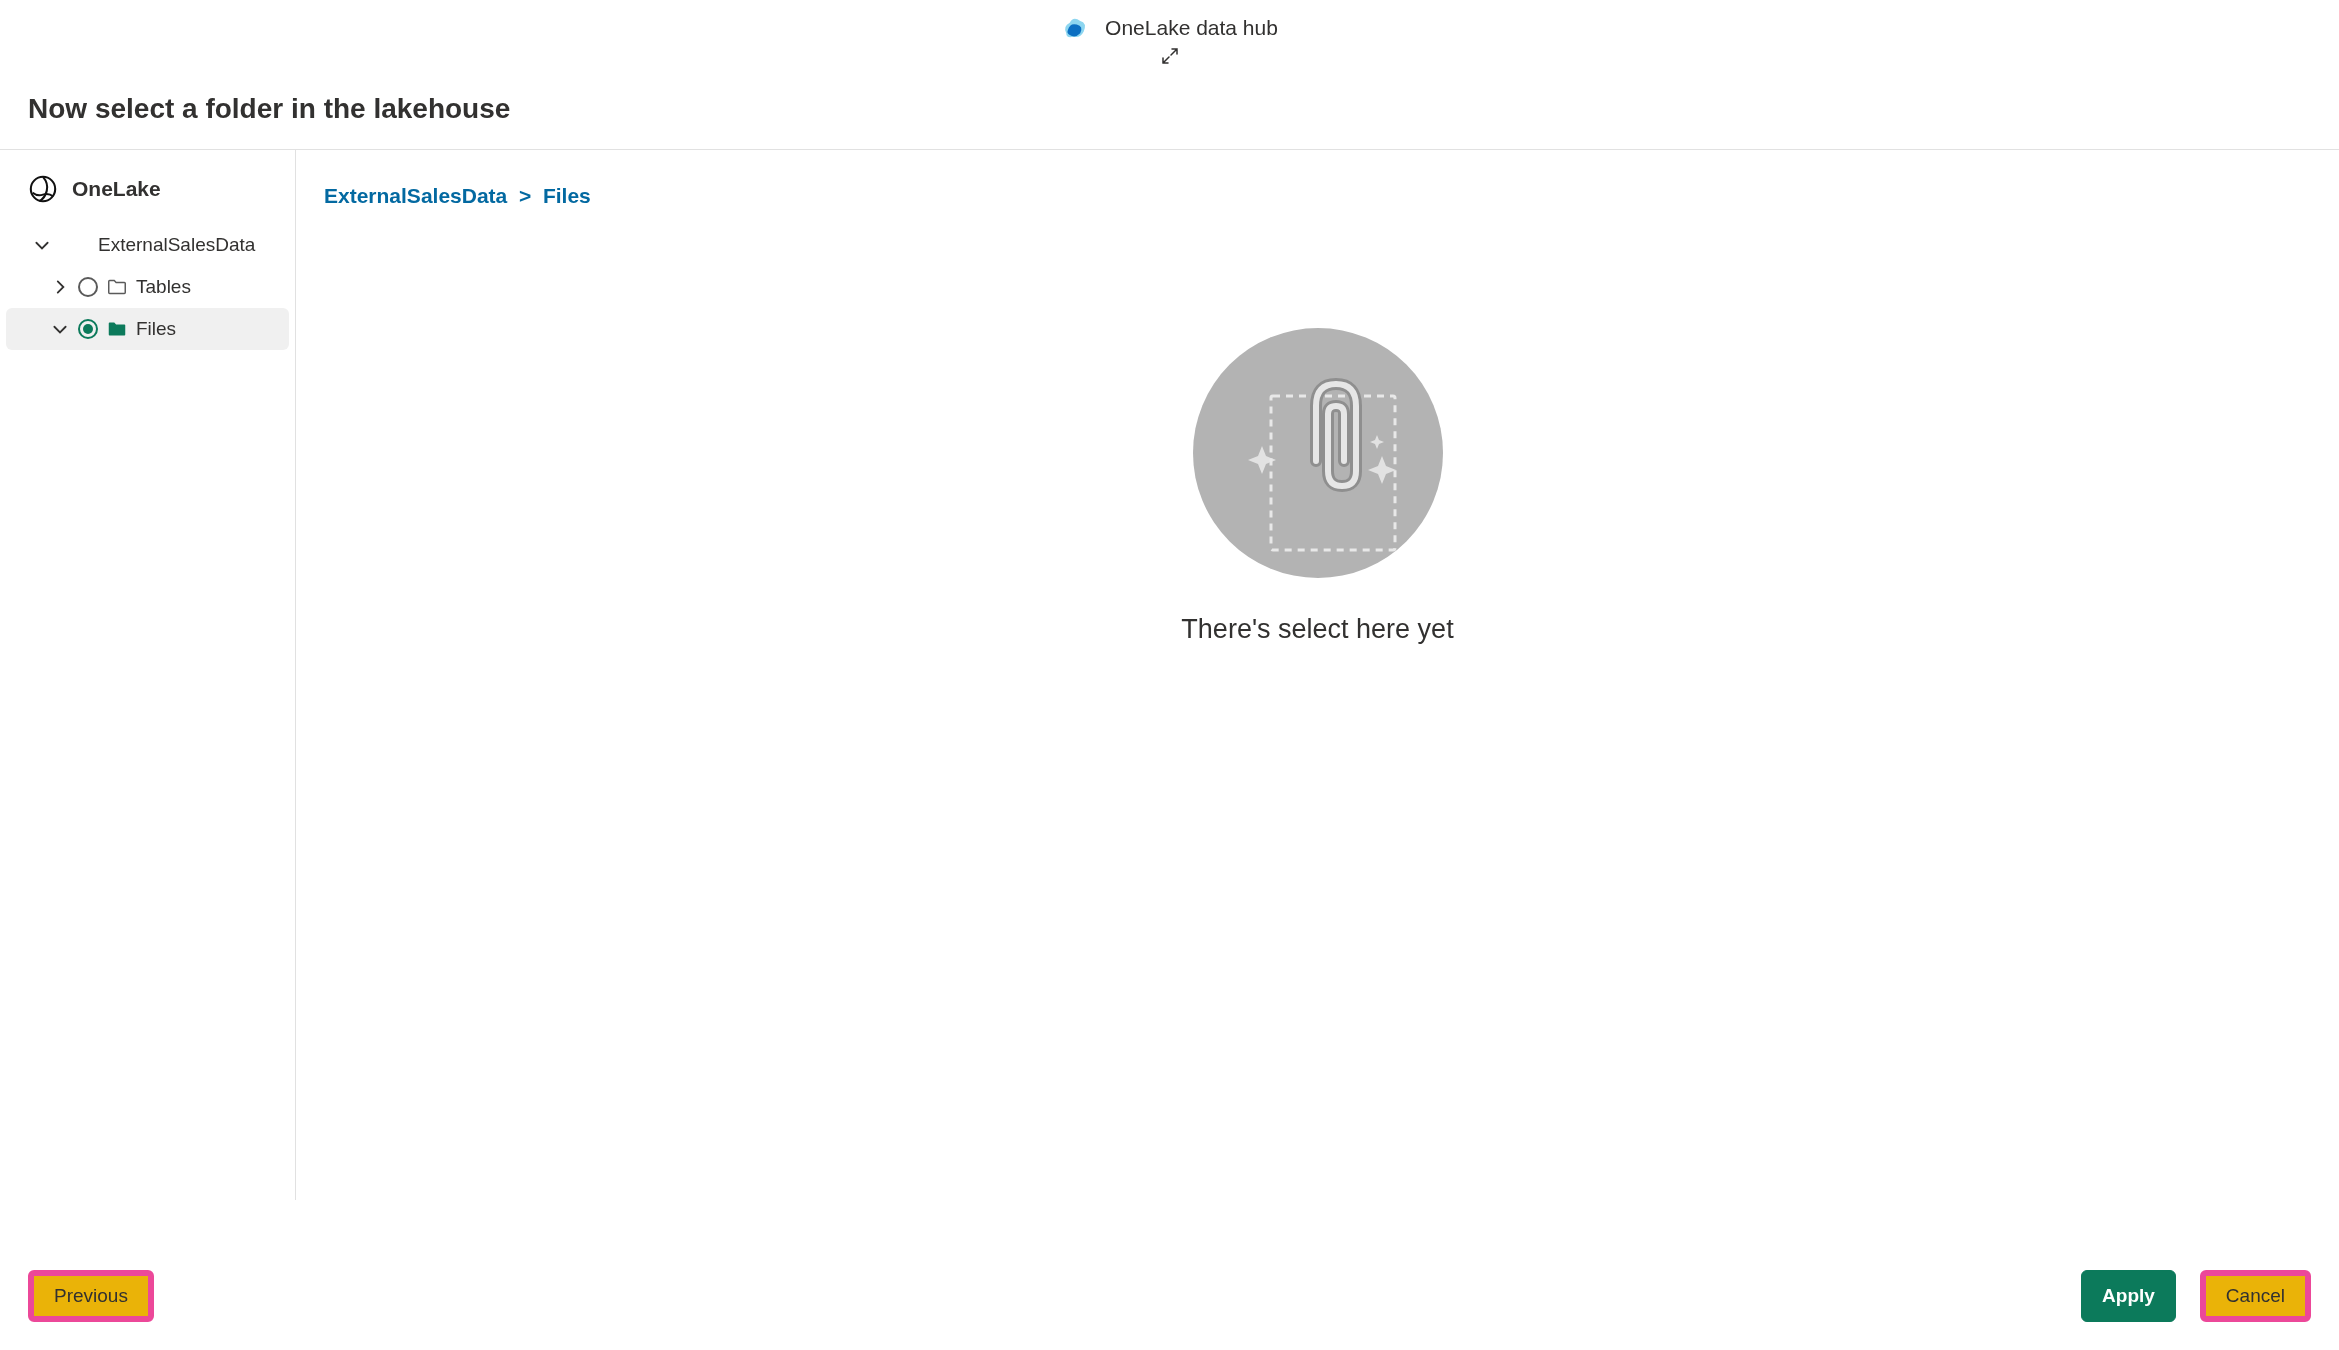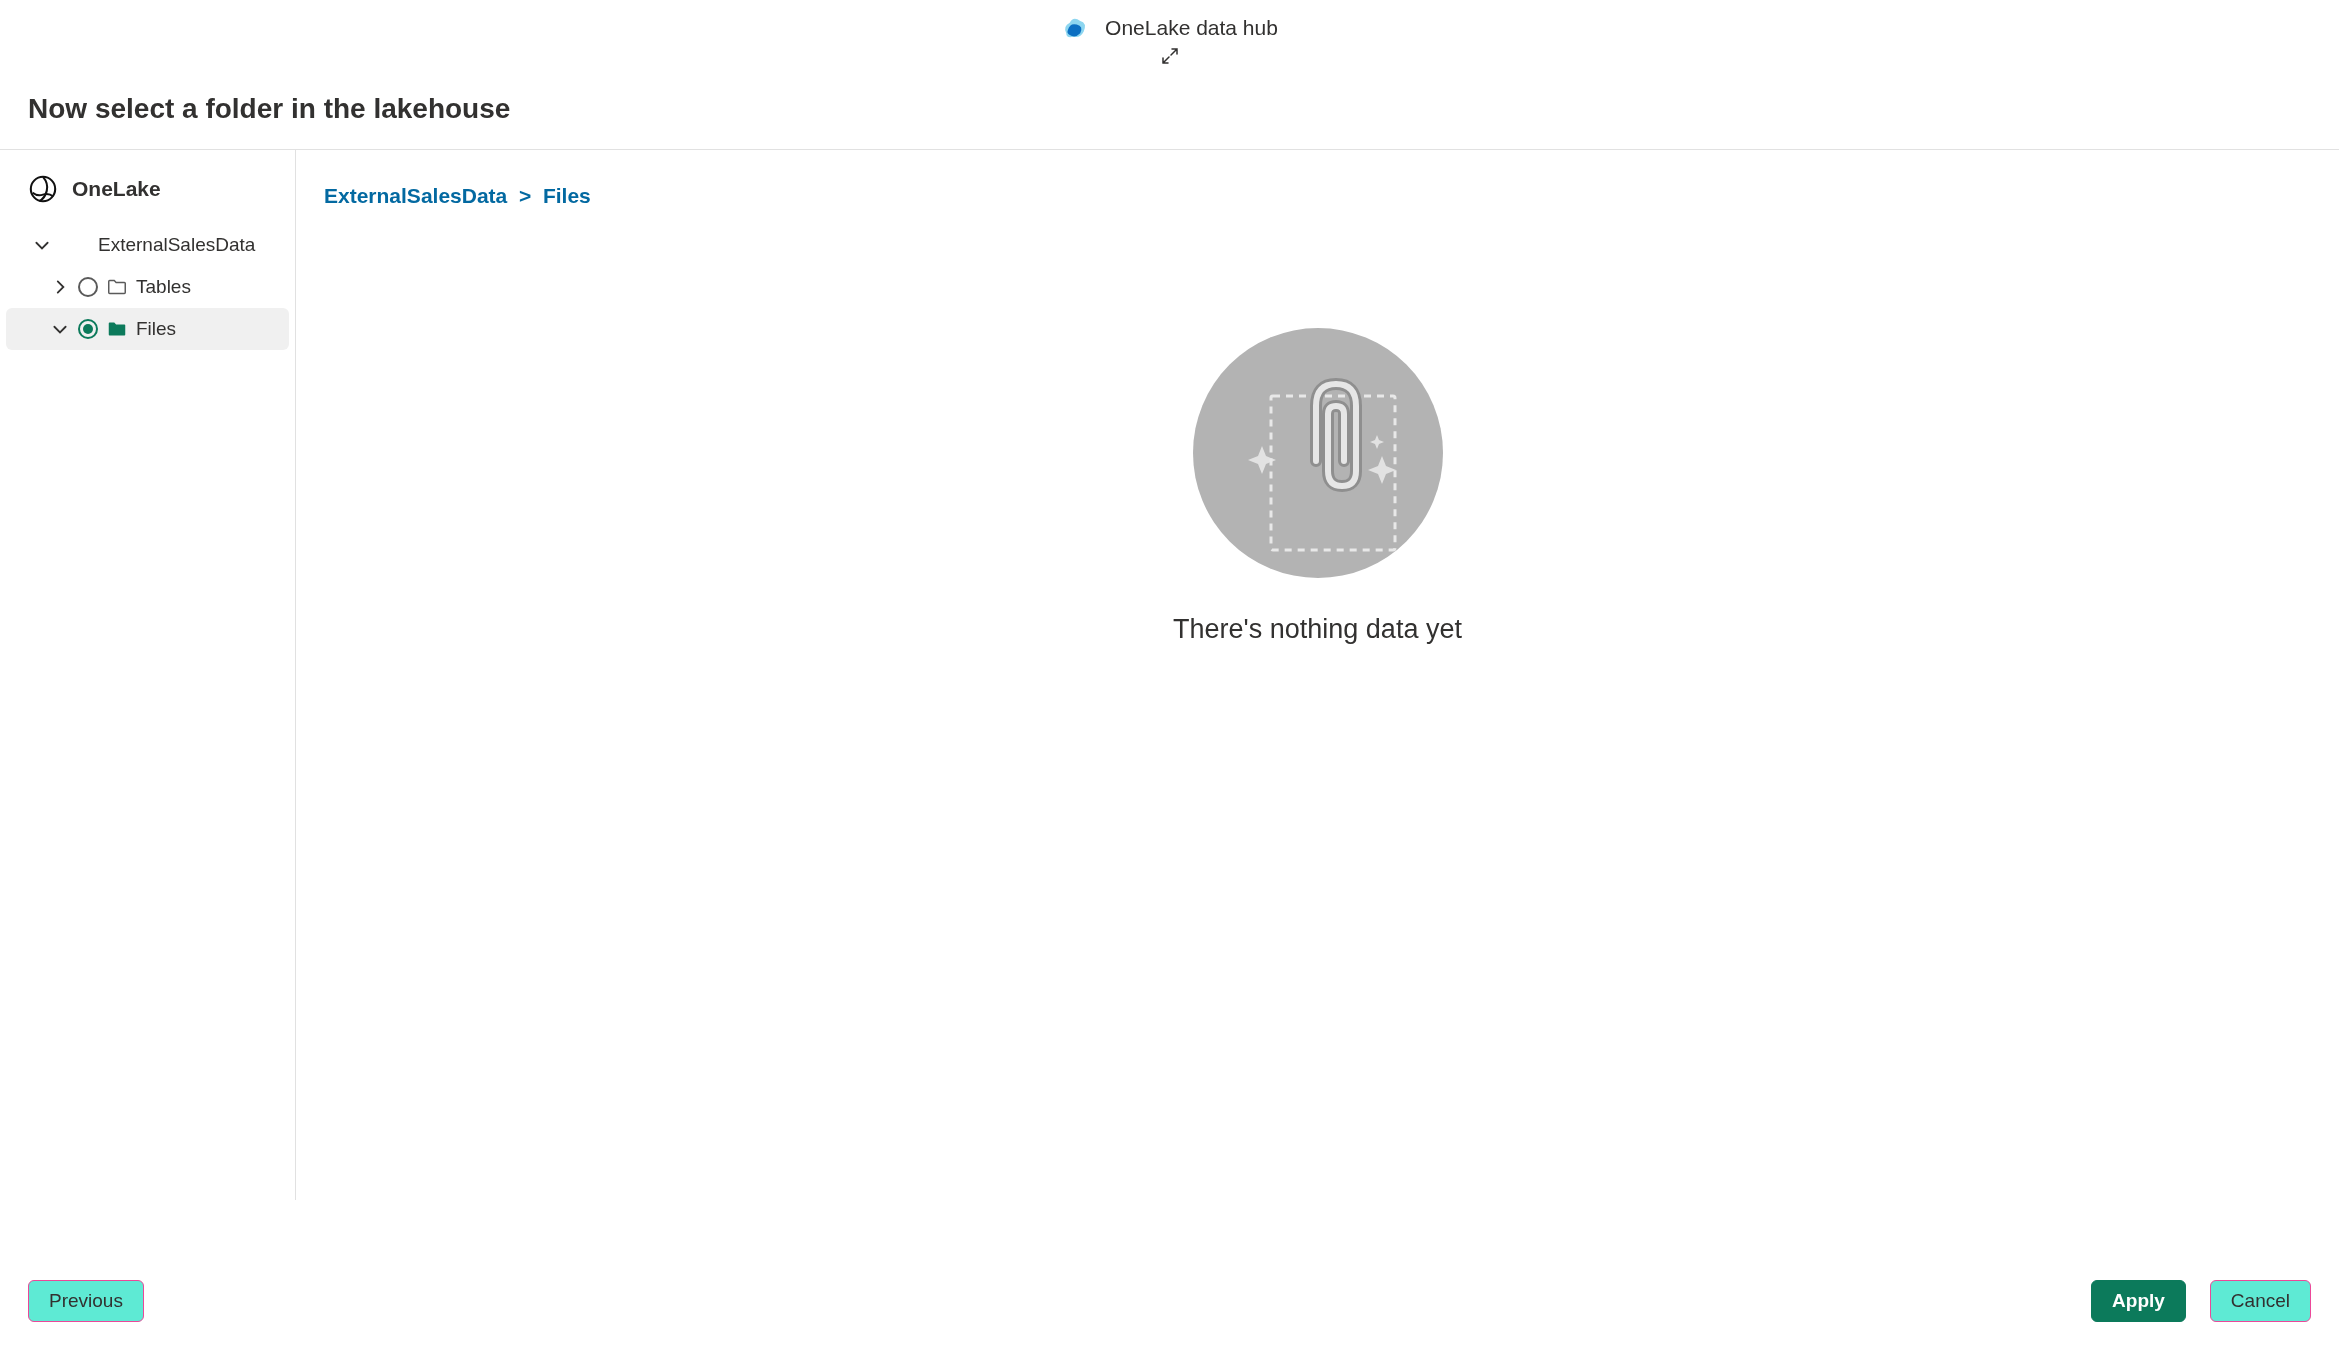--- a/index.html
+++ b/index.html
@@ -172,22 +172,22 @@
       gap: 24px;
     }
     .btn {
       padding: 9px 20px;
       font-size: 19px;
       border-radius: 6px;
       cursor: pointer;
       font-family: inherit;
     }
     .btn-secondary {
-      background: #5eead4;
-      border: 1px solid #ec4899;
+      background: #eab308;
+      border: 6px solid #ec4899;
       color: #323130;
     }
     .btn-primary {
       background: #0c7a5b;
       border: 1px solid #0c7a5b;
       color: #fff;
       font-weight: 600;
     }
   </style>
 </head>
@@ -285,21 +285,21 @@
           <path d="M182 112 l2 -5 l2 5 l5 2 l-5 2 l-2 5 l-2 -5 l-5 -2 z" fill="#e2e2e2"></path>
 
           <rect x="78" y="68" width="124" height="154" rx="2" fill="none" stroke="#e8e8e8" stroke-width="3" stroke-dasharray="7 6"></rect>
 
           <g transform="translate(103,48)">
             <path d="M20 85 L20 30 Q20 8 40 8 Q60 8 60 30 L60 95 Q60 110 46 110 Q32 110 32 95 L32 38 Q32 30 40 30 Q48 30 48 38 L48 85" fill="none" stroke="#8f8f8f" stroke-width="12" stroke-linecap="round"></path>
             <path d="M20 85 L20 30 Q20 8 40 8 Q60 8 60 30 L60 95 Q60 110 46 110 Q32 110 32 95 L32 38 Q32 30 40 30 Q48 30 48 38 L48 85" fill="none" stroke="#e6e6e6" stroke-width="6" stroke-linecap="round"></path>
           </g>
         </svg>
       </div>
-      <div class="empty-text">There's nothing data yet</div>
+      <div class="empty-text">There's select here yet</div>
     </div>
   </div>
 
 </div>
 
 <div class="footer">
   <button class="btn btn-secondary">Previous</button>
   <div class="footer-right">
     <button class="btn btn-primary">Apply</button>
     <button class="btn btn-secondary">Cancel</button>

